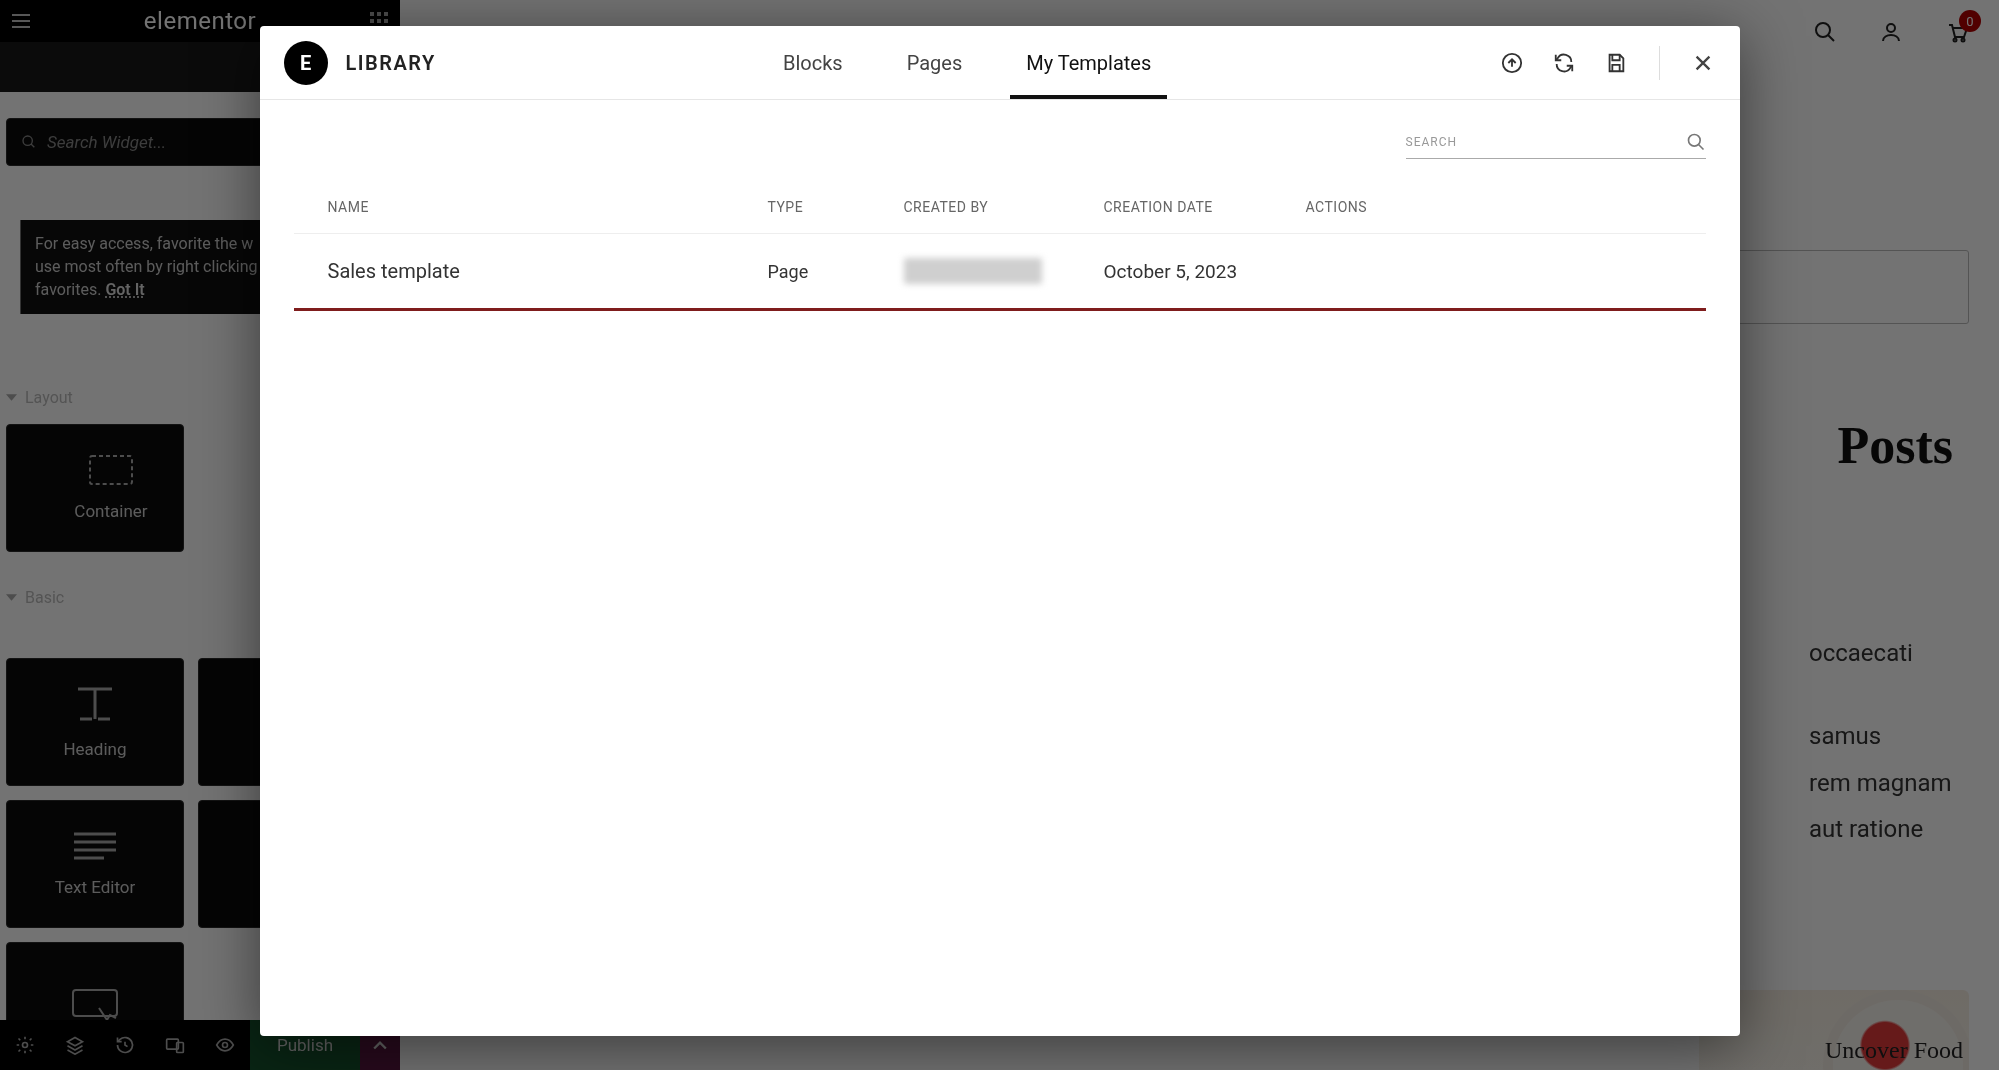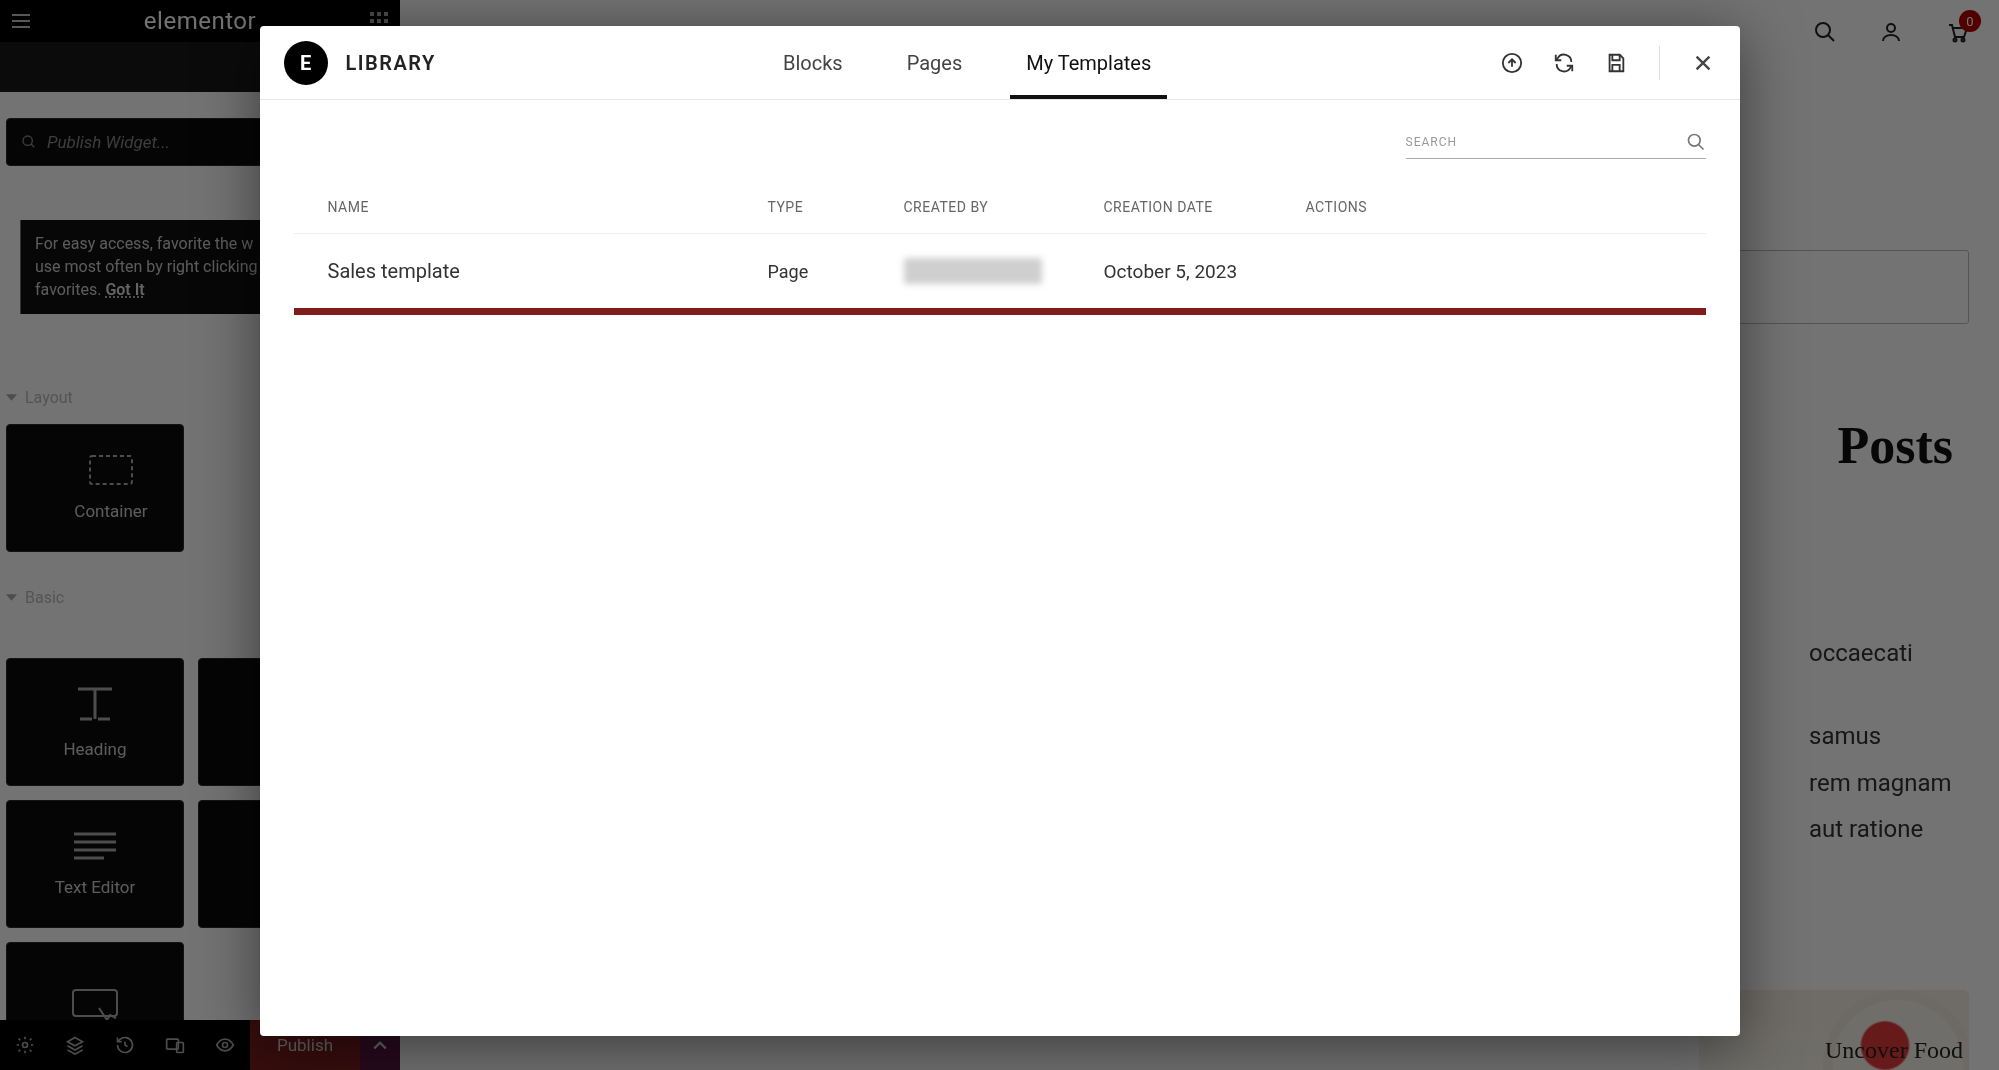--- a/index.html
+++ b/index.html
@@ -48,21 +48,21 @@
 .widget-item.texteditor-w{ left:6px; top:800px; }
 .widget-item.video-w     { left:198px; top:800px; width:70px; }
 .widget-item.button-w    { left:6px; top:942px; }
 .widget-item .wi-label { color:#ccc; font-size:17px; }
 .widget-item svg { stroke:#aaa; fill:none; }
 
 
 .bottombar { position:absolute; left:0; bottom:0; width:400px; height:50px; background:#000; display:flex; align-items:center; }
 .bottombar .bb-icon { width:50px; height:50px; display:flex; align-items:center; justify-content:center; }
 .bottombar .bb-icon svg { width:20px; height:20px; }
-.bottombar .publish { width:110px; background:#7f1d1d; color:#ddd; height:50px; display:flex; align-items:center; justify-content:center; font-size:17px; }
+.bottombar .publish { width:110px; background:#14532d; color:#ddd; height:50px; display:flex; align-items:center; justify-content:center; font-size:17px; }
 .bottombar .caret { width:40px; background:#5a1740; height:50px; display:flex; align-items:center; justify-content:center; }
 
 
 .page-title { position:absolute; top:16px; left:516px; font-family: Georgia, "Times New Roman", serif; font-size:52px; color:#222; font-weight:700; }
 .nav-icons-right { position:absolute; top:20px; right:30px; display:flex; gap:42px; align-items:center; }
 .nav-icons-right svg { width:24px; height:24px; stroke:#222; }
 .cart-badge { position:relative; }
 .cart-badge .badge { position:absolute; top:-10px; right:-12px; width:22px; height:22px; border-radius:50%; background:#b30000; color:#fff; font-size:13px; display:flex; align-items:center; justify-content:center; }
 .page-box { position:absolute; top:250px; right:30px; width:280px; height:74px; border:1px solid #bbb; border-radius:3px; }
 .posts-heading { position:absolute; top:416px; right:46px; font-family: Georgia, serif; font-size:52px; color:#111; font-weight:700; }
@@ -94,21 +94,21 @@
 .search-field span.ph { color:#999; font-size:12px; letter-spacing:1px; }
 .search-field svg { width:20px; height:20px; stroke:#777; margin-left:auto; }
 
 .table { width:100%; }
 .table .thead { display:flex; padding:18px 34px; border-bottom:1px solid #eee; color:#666; font-size:14px; letter-spacing:0.5px; }
 .table .th-name { flex:0 0 440px; }
 .table .th-type { flex:0 0 136px; }
 .table .th-created { flex:0 0 200px; }
 .table .th-date { flex:0 0 202px; }
 .table .th-actions { flex:1; }
-.table .trow { display:flex; align-items:center; padding:24px 34px; border-bottom:7px solid #7f1d1d; }
+.table .trow { display:flex; align-items:center; padding:24px 34px; border-bottom:3px solid #7f1d1d; }
 .table .td-name { flex:0 0 440px; color:#333; font-size:20px; }
 .table .td-type { flex:0 0 136px; color:#333; font-size:18px; }
 .table .td-created { flex:0 0 200px; }
 .blurbox { width:138px; height:26px; background:#cfcfcf; filter: blur(3px); border-radius:2px; }
 .table .td-date { flex:0 0 202px; color:#333; font-size:19px; }
 .table .td-actions { flex:1; display:flex; align-items:center; gap:48px; }
 .act-preview { display:flex; align-items:center; gap:12px; color:#333; font-size:19px; cursor:pointer; }
 .act-preview svg { width:22px; height:16px; }
 .act-insert { display:flex; align-items:center; gap:10px; color:#d6006c; font-size:19px; font-weight:600; cursor:pointer; }
 .act-insert svg { width:18px; height:18px; }
@@ -145,21 +145,21 @@
 
   <div class="tabs-row">
     <div class="tab"></div>
   </div>
 
   <div class="search-widget">
     <svg viewBox="0 0 24 24" fill="none">
         <circle cx="10" cy="10" r="7" stroke-width="2"></circle>
         <path d="m20 20-5-5" stroke-width="2"></path>
       </svg>
-    <span class="placeholder">Publish Widget...</span>
+    <span class="placeholder">Search Widget...</span>
   </div>
 
   <div class="tip-box">
     <span>For easy access, favorite the w</span><br>
     <span>use most often by right clicking</span><br>
     <span>favorites.</span>
     <a href="#">Got It</a>
   </div>
 
   <div class="section-header layout">

